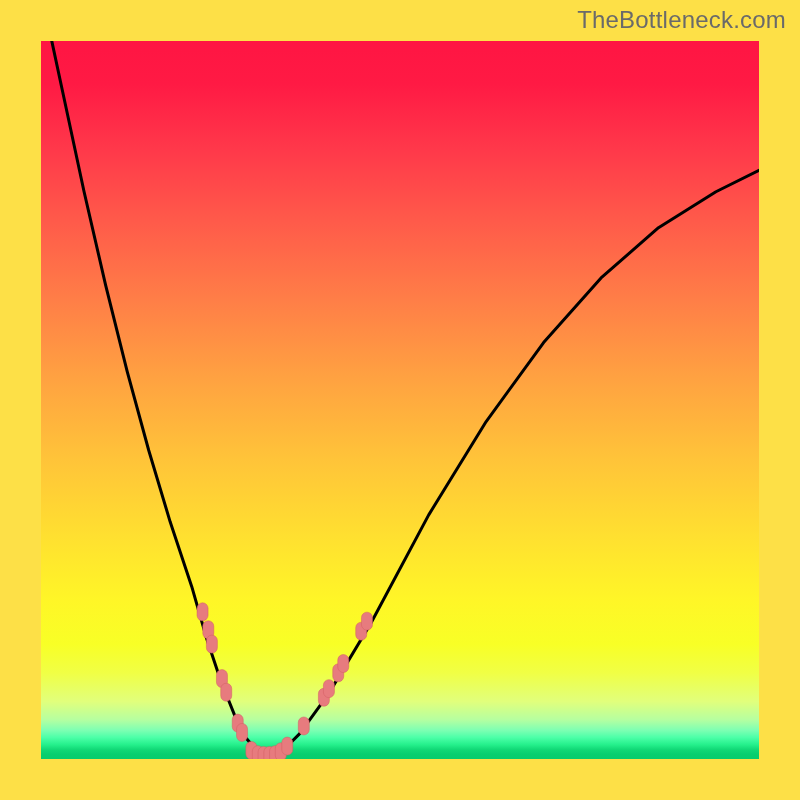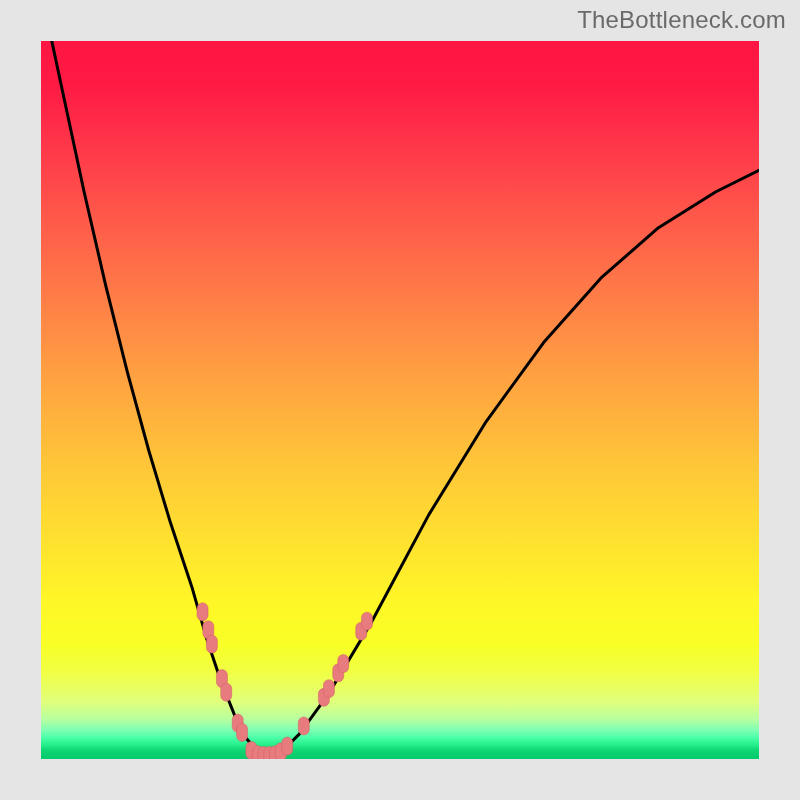--- a/index.html
+++ b/index.html
@@ -9,21 +9,21 @@
     height: 800px;
     background: #000;
     overflow: hidden;
   }
   .frame {
     position: absolute;
     top: 0;
     left: 0;
     width: 800px;
     height: 800px;
-    background: #e5e5e5;
+    background: #fde047;
   }
   .plot {
     position: absolute;
     top: 41px;
     left: 41px;
     width: 718px;
     height: 718px;
     overflow: hidden;
   }
   .gradient {

